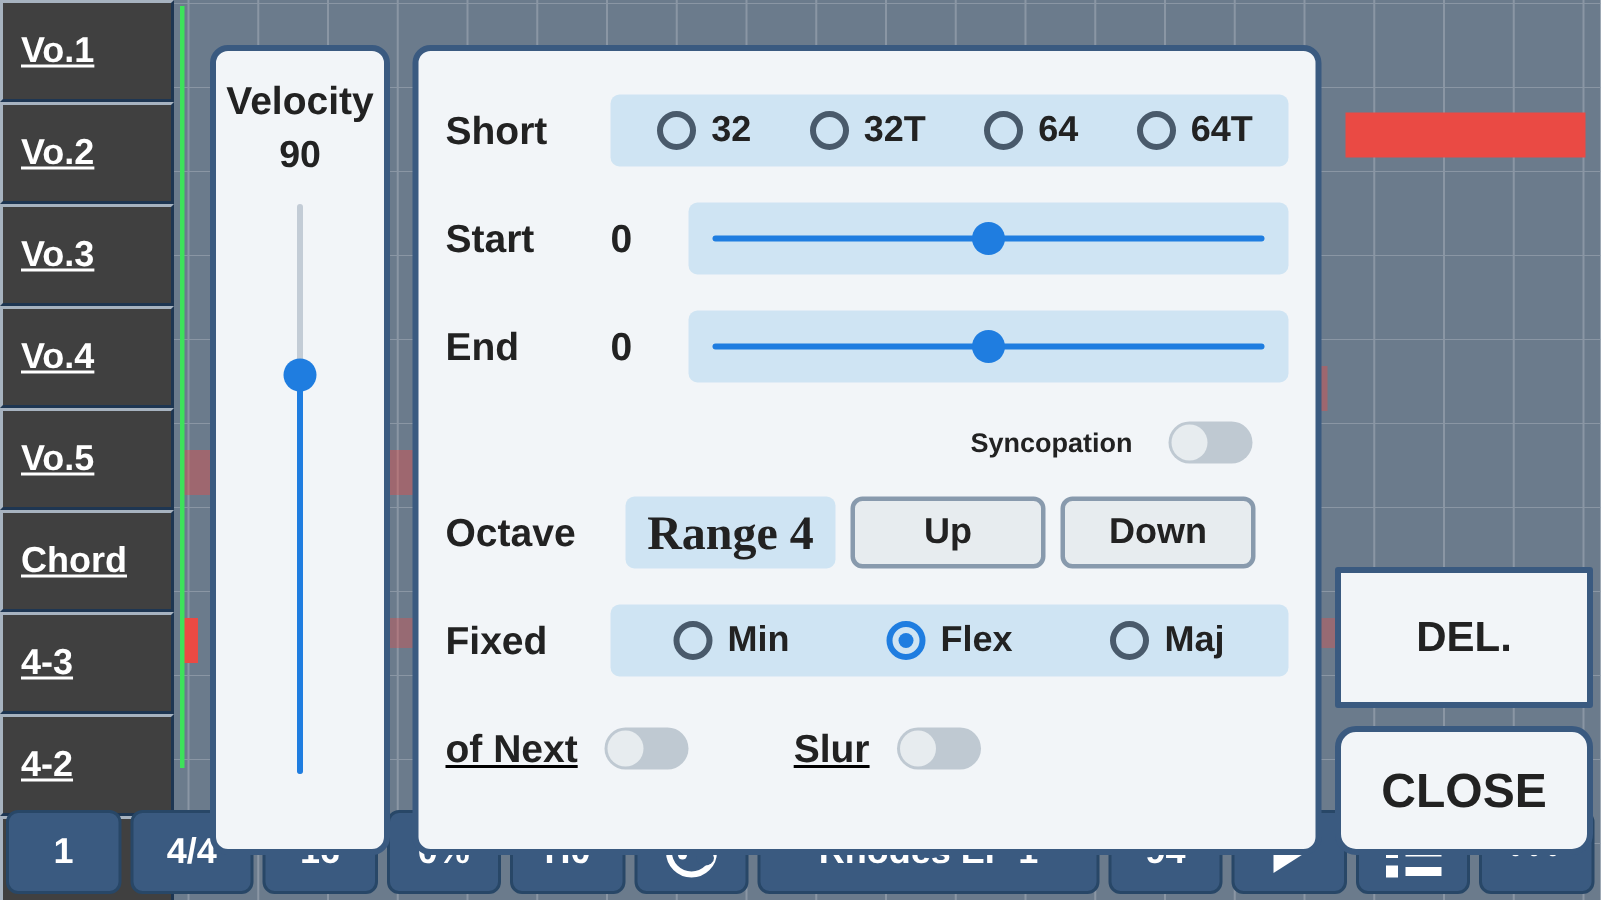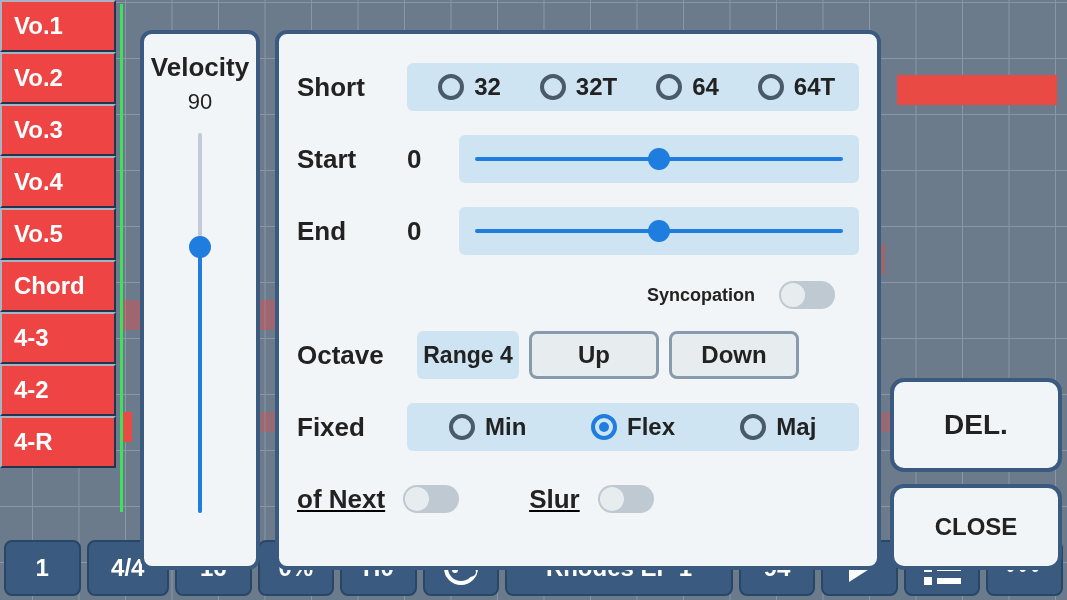--- a/index.html
+++ b/index.html
@@ -18,29 +18,30 @@
   }
 
   
   .red-bar { position: absolute; height: 30px; background: #ea4a44; }
 
   
   .sidebar {
     position: absolute; left: 0; top: 0; width: 118px; display: flex; flex-direction: column;
   }
   .sidebar-item {
-    height: 52px; width: 116px;
-    background: #ef4444;
+    height: 68px; width: 116px;
+    background: #404040;
     border-top: 2px solid #a7b3c0;
     border-left: 2px solid #a7b3c0;
     border-bottom: 2px solid #1e3652;
     border-right: 2px solid #1e3652;
     color: #fff; font-size: 24px; font-weight: bold;
     display: flex; align-items: center; padding-left: 12px;
     margin-bottom: 0;
+    text-decoration: underline;
   }
 
   
   .bottom-bar {
     position: absolute; left: 0; bottom: 0; width: 1067px; height: 64px;
     display: flex; align-items: center; gap: 6px; padding: 4px 4px;
   }
   .bb-btn {
     height: 56px;
     background: #3a5a80;
@@ -49,21 +50,21 @@
     color: #fff; font-size: 24px; font-weight: bold;
     display: flex; align-items: center; justify-content: center;
   }
   .bb-btn.dots span { letter-spacing: 4px; }
   .panel {
     position: absolute; background: #f2f5f8;
     border: 4px solid #3a5a80; border-radius: 12px;
   }
   .velocity-panel { left: 140px; top: 30px; width: 120px; height: 540px; padding: 18px 0; text-align: center; }
   .velocity-panel .label { font-size: 26px; font-weight: bold; color: #222; margin-bottom: 6px; }
-  .velocity-panel .value { font-size: 22px; font-weight: normal; color: #222; }
+  .velocity-panel .value { font-size: 25px; font-weight: bold; color: #222; }
   .v-slider-wrap { position: relative; width: 100%; height: 380px; margin-top: 18px; }
   .v-track { position: absolute; left: 50%; transform: translateX(-50%); top: 0; bottom: 0; width: 4px; background: #c3ccd6; border-radius: 2px; }
   .v-fill  { position: absolute; left: 50%; transform: translateX(-50%); bottom: 0; width: 4px; background: #1f7de0; border-radius: 2px; }
   .v-thumb { position: absolute; left: 50%; transform: translate(-50%, -50%); width: 22px; height: 22px; background: #1f7de0; border-radius: 50%; }
 
   .main-panel { left: 275px; top: 30px; width: 606px; height: 540px; padding: 24px 18px 14px 18px; }
   .row { display: flex; align-items: center; height: 58px; }
   .row-label { width: 110px; font-size: 26px; font-weight: bold; color: #222; }
   .seg { flex: 1; display: flex; gap: 0; background: #cfe4f3; border-radius: 6px; height: 48px; align-items: center; padding: 0 8px; text-align: right; }
   .seg-opt { flex: 1; display: flex; align-items: center; justify-content: center; gap: 10px; font-size: 24px; font-weight: bold; color: #222; }
@@ -75,30 +76,30 @@
   .h-slider { position: relative; flex: 1; height: 48px; background: #cfe4f3; border-radius: 6px; margin-left: 6px; }
   .h-track { position: absolute; left: 16px; right: 16px; top: 50%; transform: translateY(-50%); height: 4px; background: #1f7de0; border-radius: 2px; }
   .h-thumb { position: absolute; top: 50%; transform: translate(-50%, -50%); width: 22px; height: 22px; background: #1f7de0; border-radius: 50%; }
 
   .sync-row { justify-content: flex-end; gap: 24px; padding-right: 24px; margin-top: 6px; }
   .sync-label { font-size: 18px; font-weight: bold; color: #222; }
   .toggle { width: 56px; height: 28px; border-radius: 14px; background: #bfc9d2; position: relative; }
   .toggle .knob { position: absolute; top: 2px; left: 2px; width: 24px; height: 24px; border-radius: 50%; background: #e7ecef; }
 
   .octave-row { gap: 10px; margin-top: 2px; }
-  .range-pill { background: #cfe4f3; border-radius: 6px; height: 48px; width: 102px; display: flex; align-items: center; justify-content: center; font-size: 23px; font-weight: bold; color: #222; }
+  .range-pill { background: #cfe4f3; border-radius: 6px; height: 48px; width: 140px; display: flex; align-items: center; justify-content: center; font-size: 32px; font-weight: bold; color: #222; font-family: Liberation Serif, serif; }
   .updown { height: 48px; width: 130px; border-radius: 8px; border: 3px solid #889aad; background: #e7ecef; font-size: 24px; font-weight: bold; color: #222; display: flex; align-items: center; justify-content: center; }
 
   .fixed-row { margin-top: 14px; }
   .bottom-row { margin-top: 14px; gap: 30px; text-decoration: underline; }
   .bottom-row .sub { display: flex; align-items: center; gap: 18px; }
   .bottom-row .sub .lbl { font-size: 26px; font-weight: bold; color: #222; }
 
-  .del-panel { left: 890px; top: 378px; width: 172px; height: 94px; display: flex; align-items: center; justify-content: center; font-size: 28px; font-weight: bold; color: #222; border-radius: 14px; }
-  .close-panel { left: 890px; top: 484px; width: 172px; height: 86px; display: flex; align-items: center; justify-content: center; font-size: 24px; font-weight: bold; color: #222; border-radius: 14px; }
+  .del-panel { left: 890px; top: 378px; width: 172px; height: 94px; display: flex; align-items: center; justify-content: center; font-size: 28px; font-weight: bold; color: #222; border-radius: 2px; }
+  .close-panel { left: 890px; top: 484px; width: 172px; height: 86px; display: flex; align-items: center; justify-content: center; font-size: 32px; font-weight: bold; color: #222; border-radius: 14px; }
 
   .green-line { position: absolute; left: 120px; top: 4px; width: 3px; height: 508px; background: #3de25a; }
 
   
   .play-triangle { width: 0; height: 0; border-left: 22px solid #fff; border-top: 14px solid transparent; border-bottom: 14px solid transparent; }
   
   .list-icon { display: flex; flex-direction: column; gap: 5px; }
   .list-icon div { display: flex; gap: 5px; align-items: center; }
   .list-icon .sq { width: 8px; height: 8px; background: #fff; }
   .list-icon .ln { width: 24px; height: 6px; background: #fff; }

